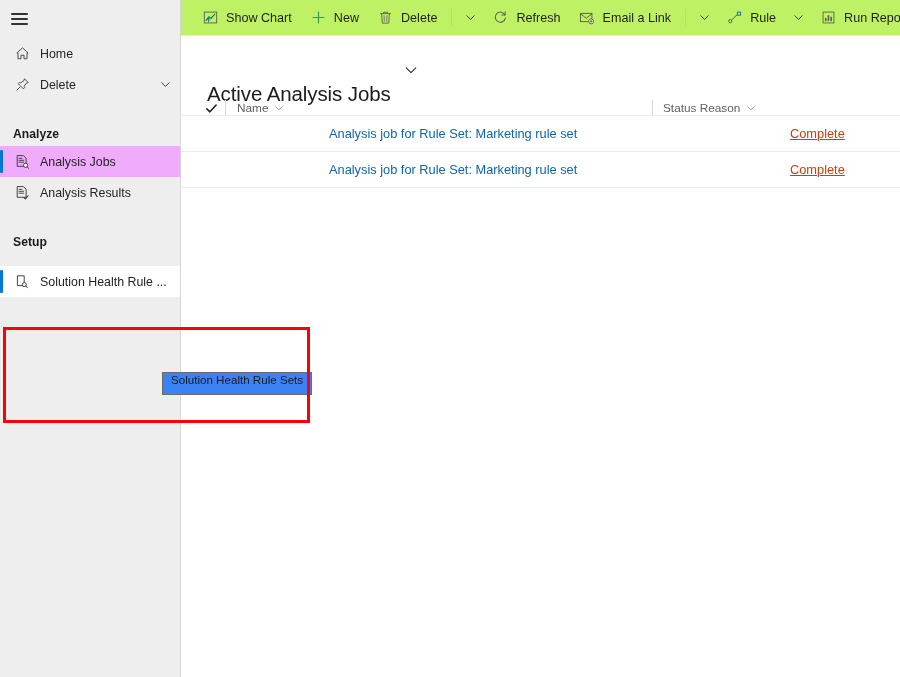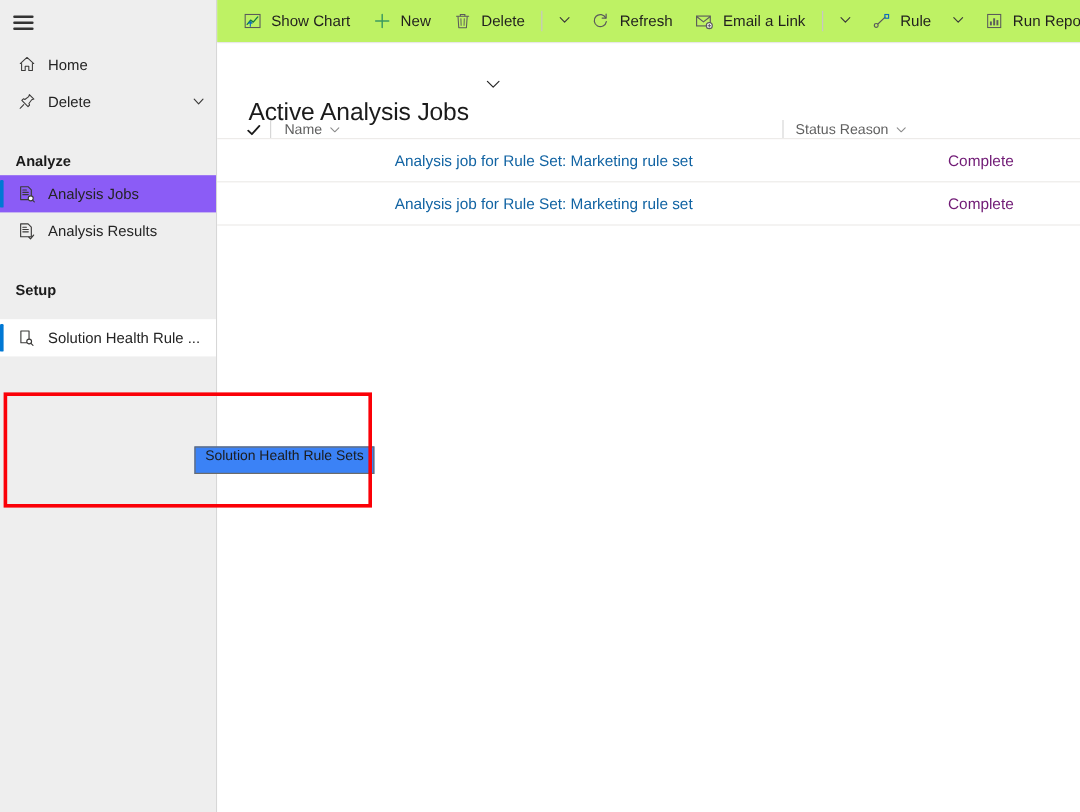--- a/index.html
+++ b/index.html
@@ -72,21 +72,21 @@
     flex: 1;
   }
   .nav-item .chev {
     width: 22px;
     display: flex;
     align-items: center;
     justify-content: center;
     margin-right: 4px;
   }
   .nav-item.selected {
-    background: #8b5cf6;
+    background: #f0abfc;
   }
   .nav-item.selected::before {
     content: "";
     position: absolute;
     left: 0; top: 4px;
     width: 3px; height: 23px;
     background: #0078d4;
     border-radius: 1px;
   }
 
@@ -217,21 +217,22 @@
   .gr-check { width: 20px; }
   .gr-sep { width: 1px; margin-right: 11px; }
   .cell-name {
     width: 415px;
     font-size: 12.8px;
     color: #1264a3;
     cursor: pointer;
   }
   .cell-status {
     font-size: 12.8px;
-    color: #701a75;
+    color: #c2410c;
+    text-decoration: underline;
   }
 
   
   #tooltip {
     position: absolute;
     left: 162px; top: 372px;
     height: 23px;
     padding: 0 8px;
     display: flex;
     background: #3b82f6;

